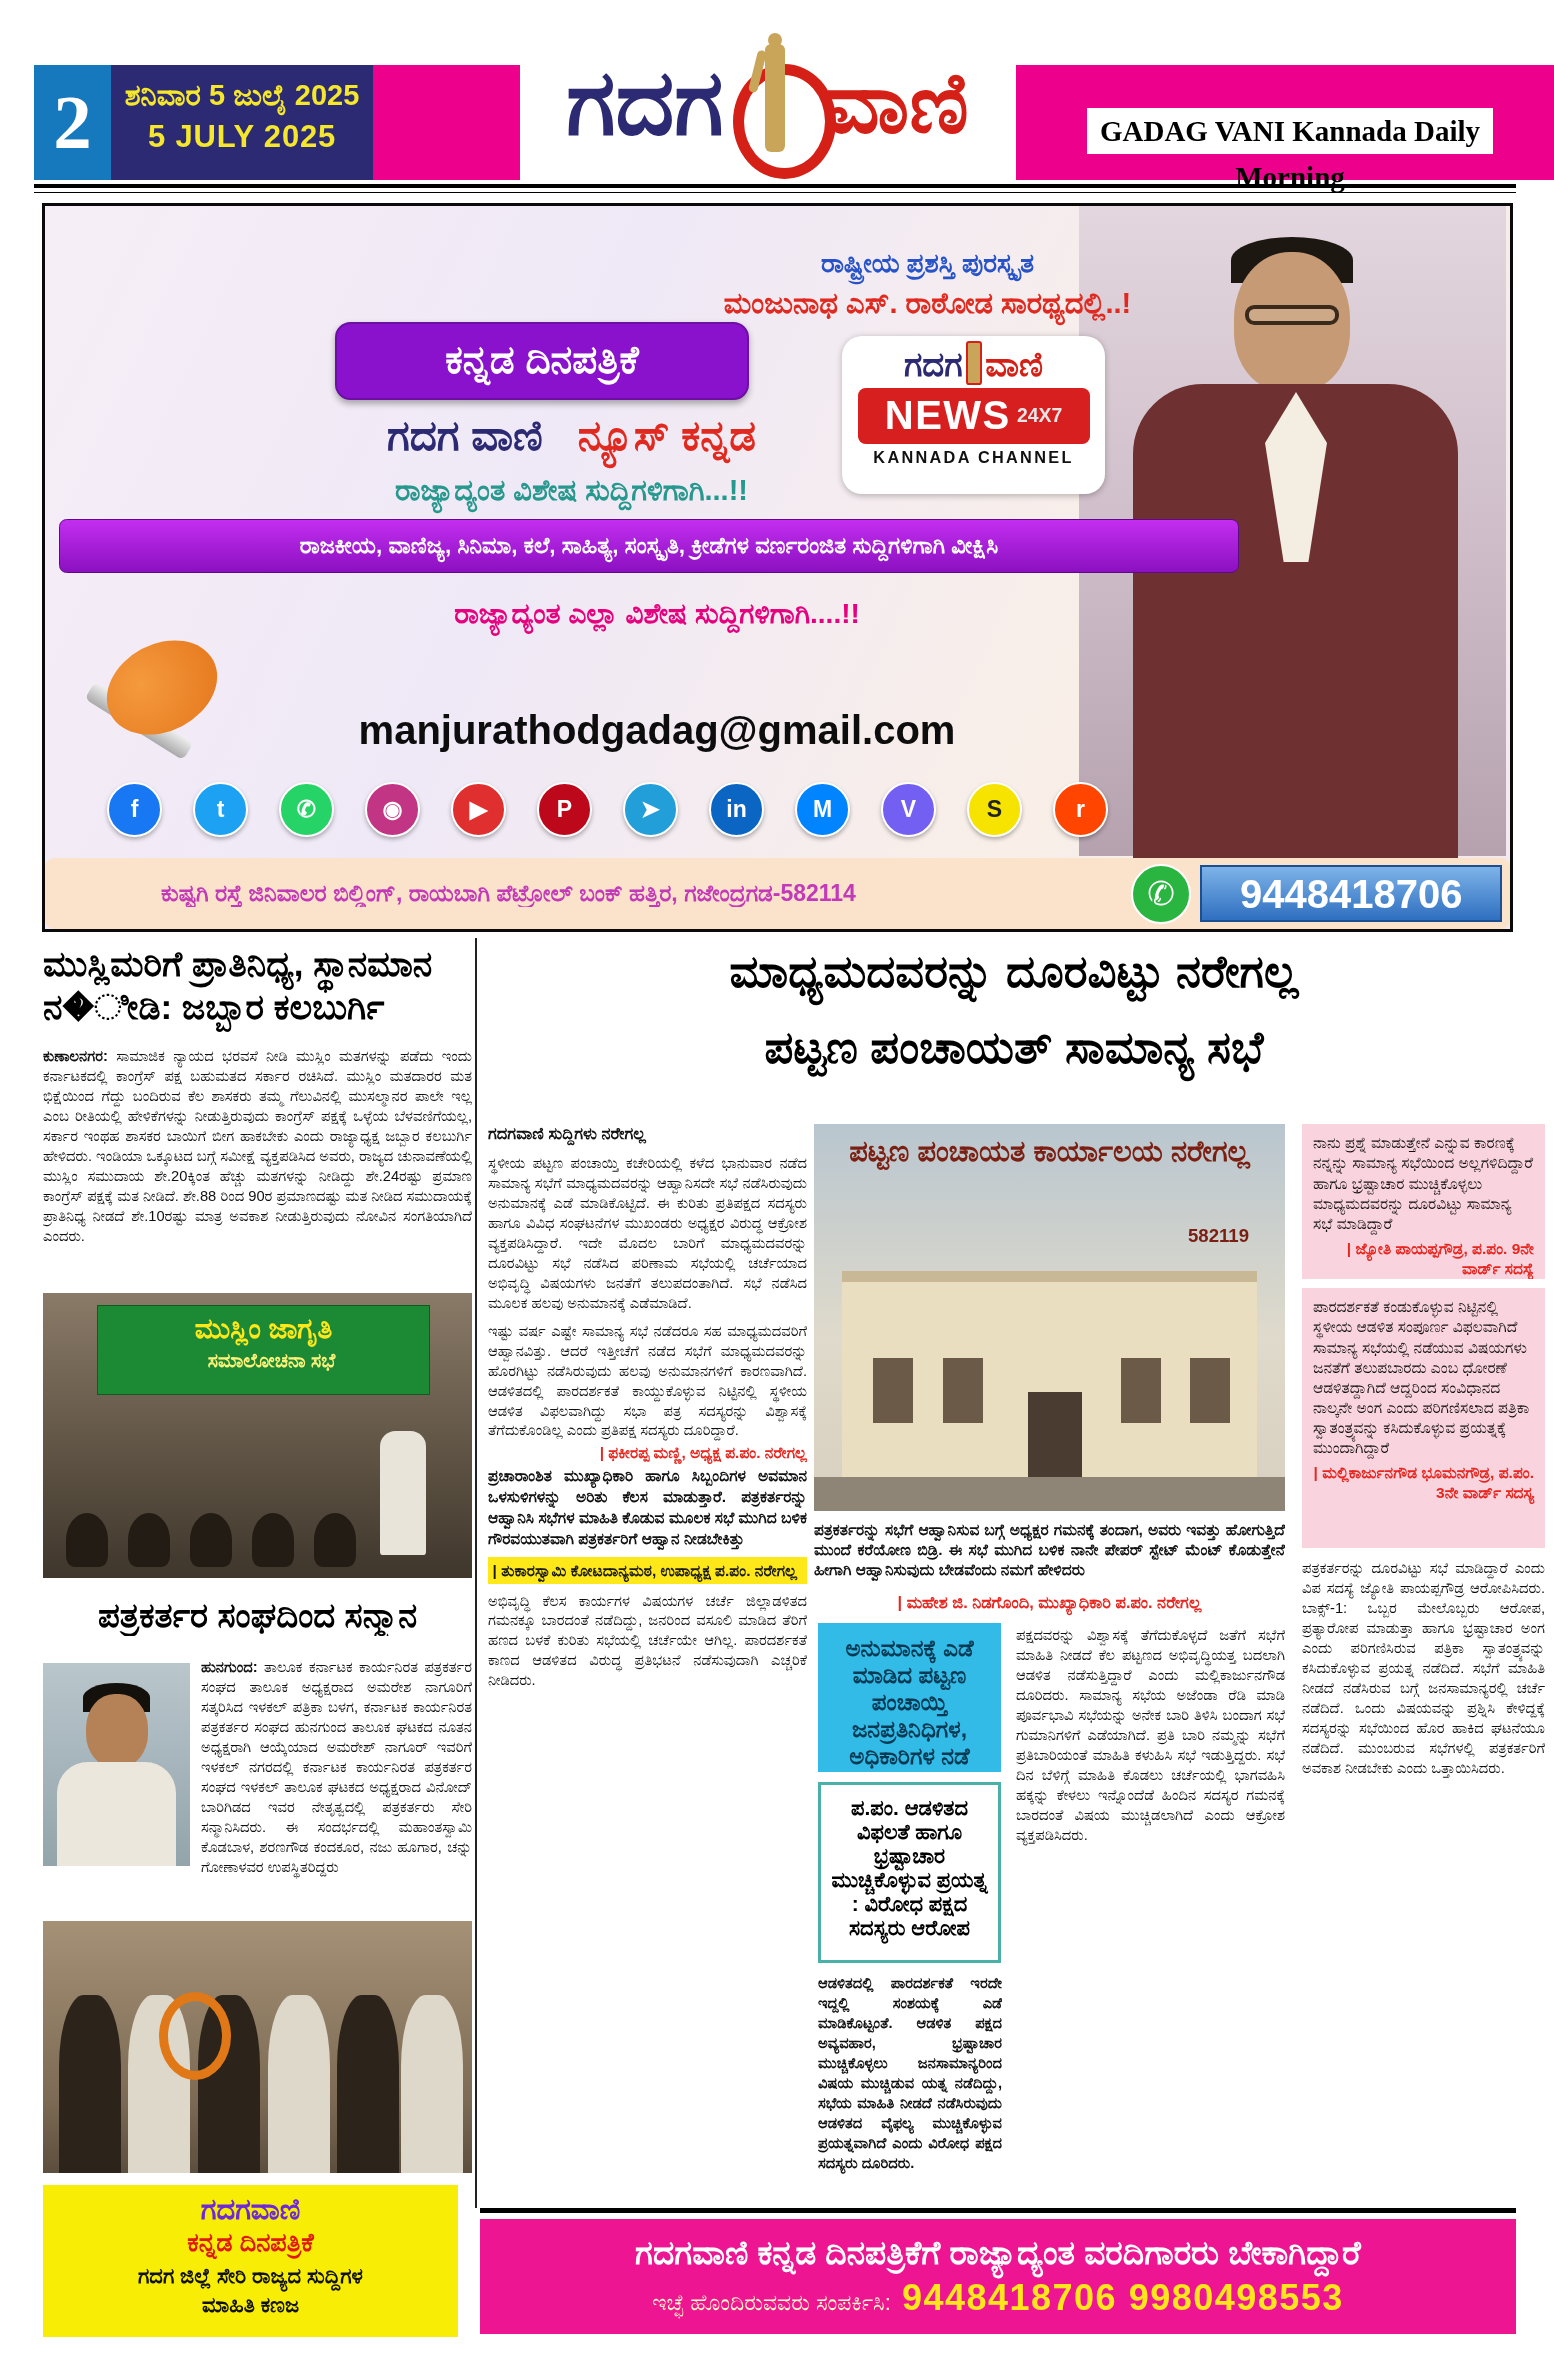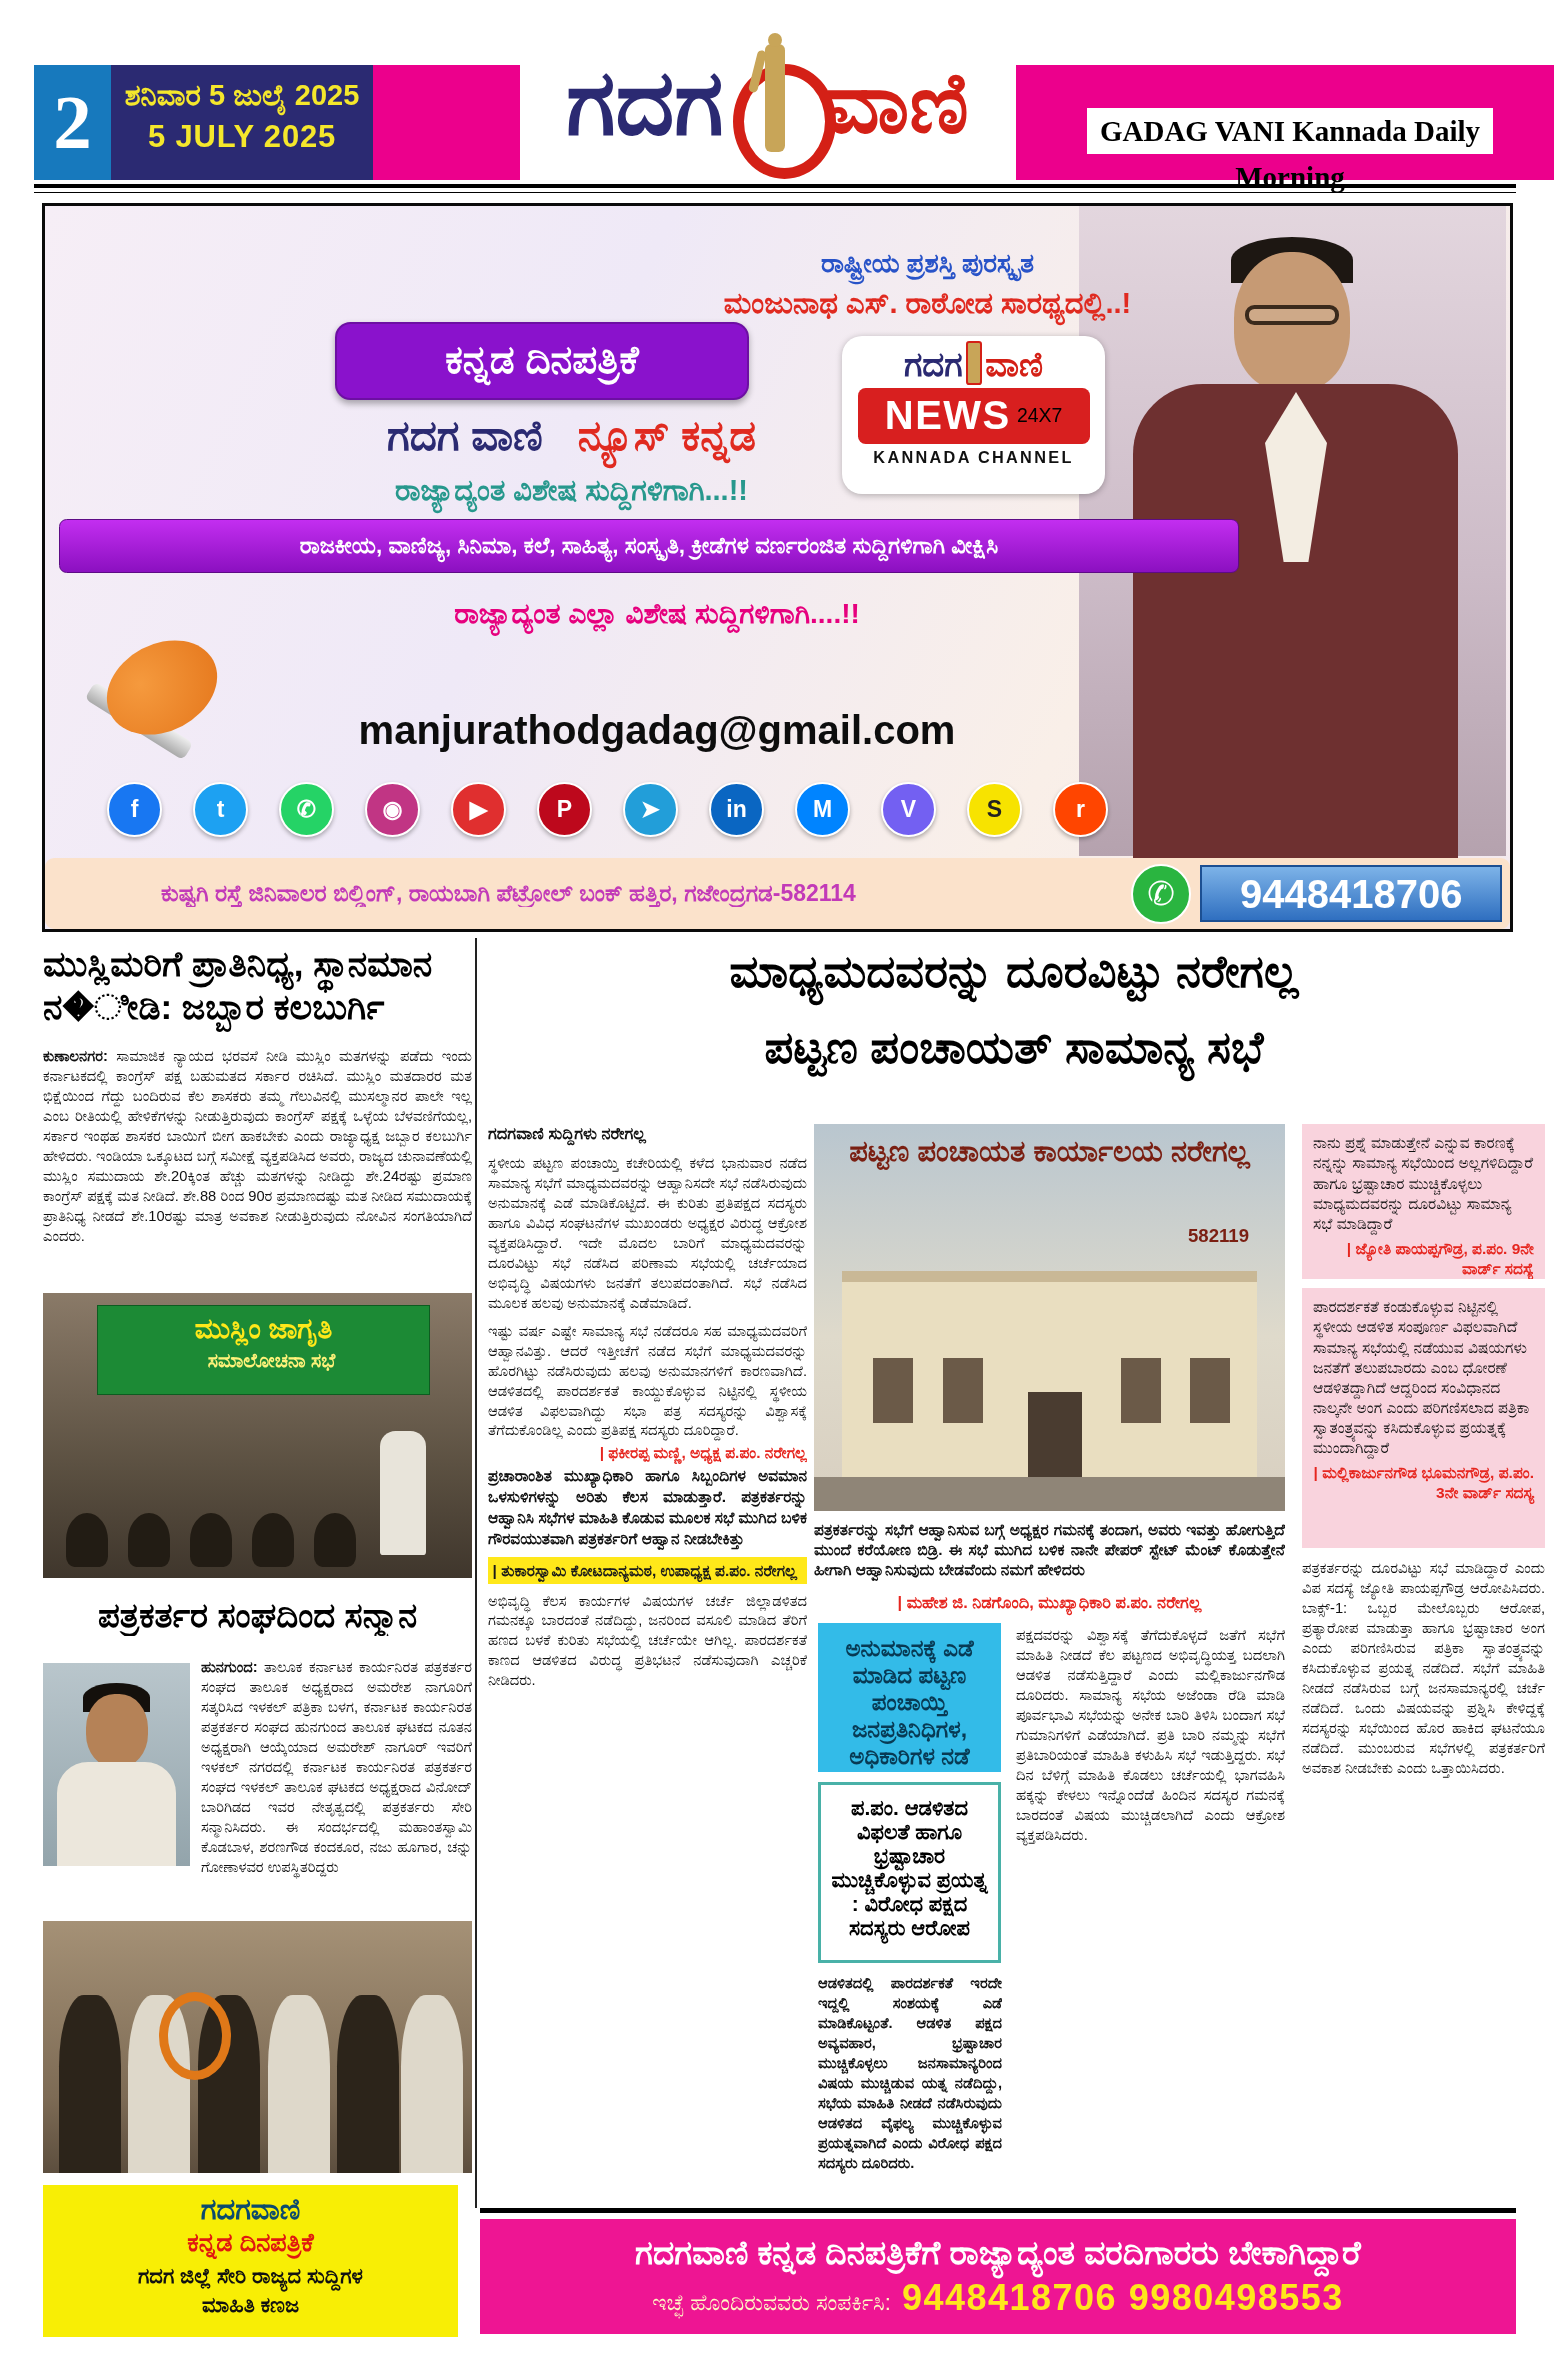--- a/index.html
+++ b/index.html
@@ -44,21 +44,21 @@
   .ad-award1{left:681px;top:42px;width:403px;color:#2853c8;font-size:26px;font-weight:bold;}
   .ad-award2{left:627px;top:81px;width:511px;color:#e02a20;font-size:29px;font-weight:bold;}
   .ad-newsbox{left:797px;top:130px;width:263px;height:158px;background:#fff;border-radius:20px;
               box-shadow:0 1.5px 6.2px rgba(0,0,0,.25);display:flex;flex-direction:column;align-items:center;padding-top:4.6px;box-sizing:border-box;}
   .nb-row{display:flex;align-items:flex-end;gap:3.1px;}
   .nb-gadag{color:#2b2a72;font-size:34px;font-weight:bold;}
   .nb-vani{color:#d42016;font-size:34px;font-weight:bold;}
   .nb-statue{width:12.4px;height:40px;background:#c8a558;border-radius:3.1px;border:2.3px solid #d42016;}
   .nb-news{margin-top:3.1px;width:232px;height:56px;background:#d81f1f;border-radius:7.7px;display:flex;align-items:center;justify-content:center;gap:6.2px;}
   .nb-news-word{color:#fff;font-size:40px;font-weight:bold;letter-spacing:1.5px;}
-  .nb-247{color:#000000;font-size:19.4px;font-weight:normal;text-align:right;}
+  .nb-247{color:#e5e5e5;font-size:19.4px;font-weight:bold;text-align:right;}
   .nb-channel{margin-top:4.6px;color:#111;font-size:16.3px;font-weight:bold;letter-spacing:2.3px;}
   .ad-badge{left:290px;top:116px;width:410px;height:74px;background:#8a12cc;border:2.3px solid #6d0fa3;border-radius:15.5px;
             color:#fff;font-size:39px;font-weight:bold;text-align:center;line-height:71px;box-shadow:0 3.1px 6.2px rgba(0,0,0,.3);}
   .ad-brand{left:248px;top:206px;width:557px;font-size:42px;font-weight:bold;}
   .brand-l{color:#2b2a72;} .brand-r{color:#e02a20;}
   .ad-statewide{left:248px;top:268px;width:557px;color:#27988d;font-size:29px;font-weight:bold;}
   .ad-topics{left:14px;top:313px;width:1180px;height:54px;background:linear-gradient(180deg,#c32ef0,#8b10c0);
              border:1.5px solid #5d0b85;border-radius:7.7px;color:#fff;font-size:22.5px;font-weight:bold;
              text-align:center;line-height:51px;box-sizing:border-box;}
   .ad-special{left:194px;top:392px;width:836px;color:#e6007e;font-size:28px;font-weight:bold;}
@@ -94,21 +94,21 @@
   .a2-body{left:43px;top:1658px;width:429px;height:255px;}
   .a2-photo{float:left;width:147px;height:203px;margin:4.6px 11px 3.1px 0;background:linear-gradient(180deg,#b9c6cc,#93a4ab);position:relative;overflow:hidden;}
   .a2-head{position:absolute;left:43px;top:31px;width:62px;height:74px;background:#b58257;border-radius:46%;}
   .a2-hair{position:absolute;left:40px;top:20px;width:67px;height:29px;background:#14100c;border-radius:50% 50% 0 0;}
   .a2-coat{position:absolute;left:14px;top:99px;width:119px;height:104px;background:#ece7dc;border-radius:31px 31px 0 0;}
   .photo2{left:43px;top:1921px;width:429px;height:252px;background:linear-gradient(180deg,#a59176 0%,#7d6b55 70%,#5c4e3e 100%);}
   .grp{position:absolute;bottom:0;width:62px;height:178px;background:#2c241a;border-radius:40% 40% 0 0;}
   .grp.w{background:#ded8ca;}
   .garland{position:absolute;bottom:93px;left:116px;width:54px;height:70px;border:9.3px solid #e07818;border-radius:50%;}
   .yellow-box{left:43px;top:2185px;width:415px;height:152px;background:#f8ee05;text-align:center;padding-top:7.7px;box-sizing:border-box;}
-  .yb1{color:#0c4a6e;font-size:29px;font-weight:bold;}
+  .yb1{color:#6d28d9;font-size:29px;font-weight:bold;}
   .yb2{color:#e01810;font-size:25.5px;font-weight:bold;margin-top:1.5px;}
   .yb3{color:#111;font-size:21px;font-weight:bold;margin-top:6.2px;}
   .yb4{color:#111;font-size:21px;font-weight:bold;margin-top:4.6px;}
 
   .m-headline{left:486px;top:946px;width:1056px;height:164px;font-size:45px;font-weight:bold;color:#000;text-align:center;}
   .m-h2{margin-top:23px;}
   .m-dateline{left:488px;top:1124px;width:319px;font-size:16.3px;font-weight:bold;}
   .m-col1{left:488px;top:1154px;width:319px;height:1061px;}
   .attr-red{color:#e6261f;font-weight:bold;font-size:15.5px;text-align:right;margin:1px 0;}
   .bold-para{font-weight:bold;font-size:15.5px;}

